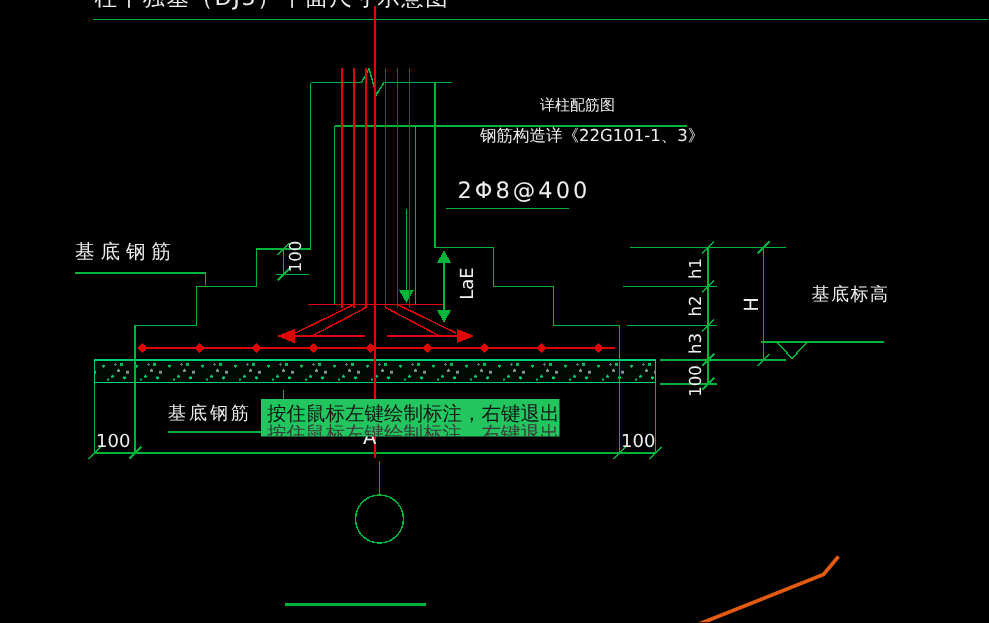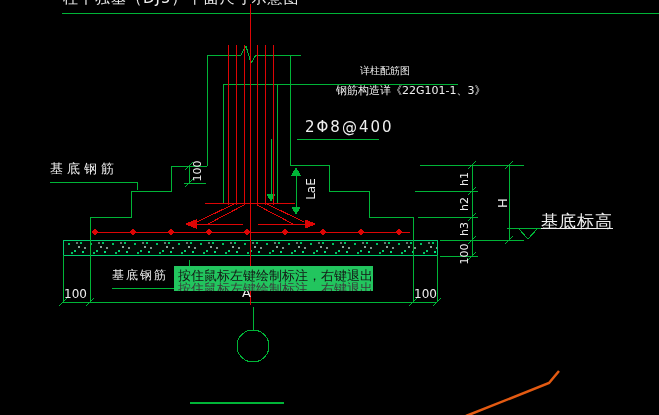--- a/index.html
+++ b/index.html
@@ -4,31 +4,31 @@
 <style>
   html,body{margin:0;padding:0;background:#000;}
   .stage{position:relative;width:659px;height:415px;background:#000;overflow:hidden;
          font-family:"DejaVu Sans","Liberation Sans",sans-serif;}
   .stage svg{position:absolute;left:0;top:0;}
   .txt{position:absolute;color:#efefef;white-space:nowrap;line-height:1.1;}
   .vtext{position:absolute;color:#efefef;white-space:nowrap;line-height:1;
          transform:translate(-50%,-50%) rotate(-90deg);transform-origin:center;}
   .t-top-title{left:63px;top:-10px;font-size:15px;letter-spacing:1px;}
   .t-col-detail{left:360px;top:65px;font-size:10px;}
-  .t-rebar-note{left:336px;top:85px;font-size:11px;text-align:center;}
+  .t-rebar-note{left:320px;top:85px;font-size:11px;text-align:center;}
   .t-spacing{left:305px;top:119px;font-size:15px;letter-spacing:2px;}
   .t-base-left{left:50px;top:162px;font-size:13px;letter-spacing:4px;}
   .t-100col{left:197px;top:171px;font-size:11px;}
   .t-lae{left:311px;top:189px;font-size:12px;}
   .t-h1{left:464px;top:179px;font-size:11px;}
   .t-h2{left:464px;top:204px;font-size:11px;}
   .t-h3{left:464px;top:229px;font-size:11px;}
   .t-100cushion{left:464px;top:254px;font-size:11px;}
   .t-H{left:502px;top:203px;font-size:13px;}
-  .t-elev{left:541px;top:212px;font-size:17px;letter-spacing:1px;text-decoration:underline;}
+  .t-elev{left:541px;top:190px;font-size:12px;letter-spacing:1px;}
   .t-100L{left:64px;top:288px;font-size:12px;}
   .t-100R{left:414px;top:288px;font-size:12px;}
   .t-base-bottom{left:112px;top:269px;font-size:12px;letter-spacing:2px;}
   .t-A{left:242px;top:286px;font-size:13px;}
   .t-title{left:191px;top:376px;font-size:16px;letter-spacing:2px;}
   .tooltip{position:absolute;left:174px;top:266px;width:199px;height:25px;
            background:#22c55e;overflow:hidden;z-index:5;}
   .tooltip .line1{position:absolute;left:4px;top:1px;font-size:13px;color:#141414;white-space:nowrap;}
   .tooltip .line2{position:absolute;left:4px;top:14px;font-size:13px;color:#3a3a3a;white-space:nowrap;}
 </style>

